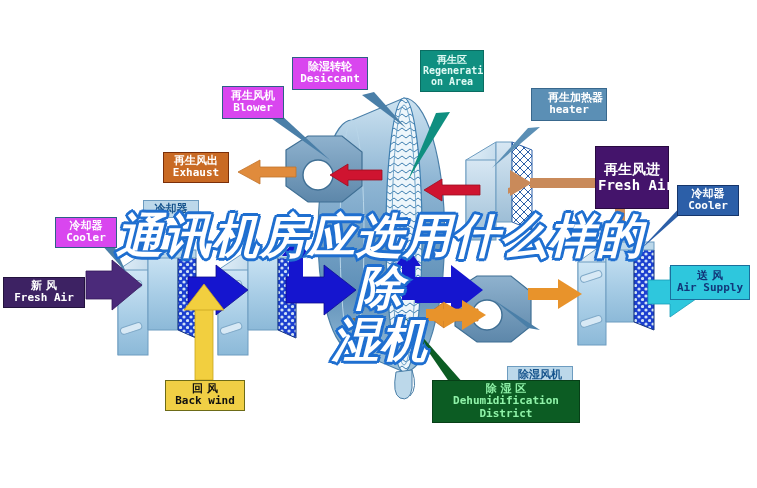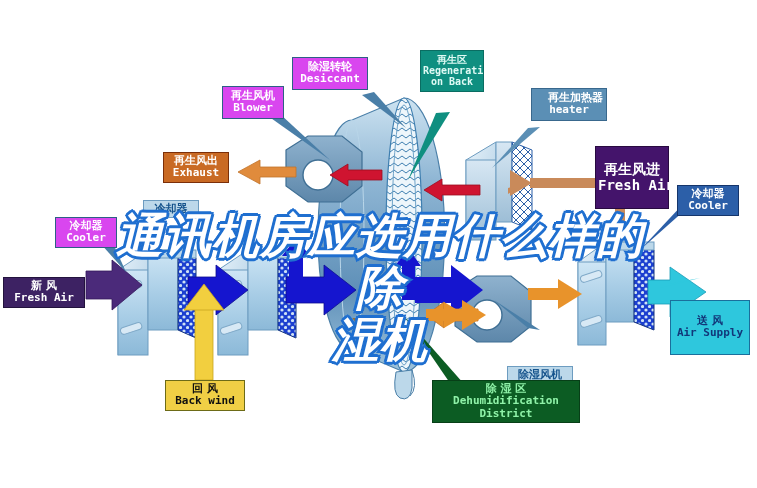--- a/index.html
+++ b/index.html
@@ -247,21 +247,21 @@
   </div>
 
   <div class="lbl lbl-blue" style="left:222px;top:86px;width:62px;padding:3px 2px;font-size:11px;">
     <span class="cn">再生风机</span>
     <span class="en">Blower</span>
   </div>
 
   <div class="lbl lbl-teal" style="left:420px;top:50px;width:64px;padding:3px 2px;font-size:10px;">
     <span class="cn">再生区</span>
     <span class="en">Regenerati</span>
-    <span class="en">on Back</span>
+    <span class="en">on Area</span>
   </div>
 
   <div class="lbl lbl-blue2" style="left:531px;top:88px;width:76px;padding:3px 16px;font-size:11px;">
     <span class="cn">再生加热器</span>
     <span class="en">heater</span>
   </div>
 
   <div class="lbl lbl-orange" style="left:163px;top:152px;width:66px;padding:2px 2px;font-size:11px;">
     <span class="cn">再生风出</span>
     <span class="en">Exhaust</span>
@@ -289,21 +289,21 @@
   <div class="lbl lbl-purple" style="left:3px;top:277px;width:82px;padding:2px 2px;font-size:11px;">
     <span class="cn">新   风</span>
     <span class="en">Fresh Air</span>
   </div>
 
   <div class="lbl lbl-yellow" style="left:165px;top:380px;width:80px;padding:2px 2px;font-size:11px;">
     <span class="cn">回   风</span>
     <span class="en">Back wind</span>
   </div>
 
-  <div class="lbl lbl-cyan" style="left:670px;top:265px;width:80px;padding:14px 2px;font-size:11px;margin-top:35px;">
+  <div class="lbl lbl-cyan" style="left:670px;top:265px;width:80px;padding:4px 2px;font-size:11px;">
     <span class="cn">送   风</span>
     <span class="en">Air Supply</span>
   </div>
 
   <div class="lbl lbl-lightblue" style="left:507px;top:330px;width:66px;padding:2px 2px;font-size:11px;margin-top:36px;">
     <span class="cn">除湿风机</span>
     <span class="en">Blower</span>
   </div>
 
   <div class="lbl lbl-green" style="left:432px;top:380px;width:148px;padding:2px 2px;font-size:11px;">

